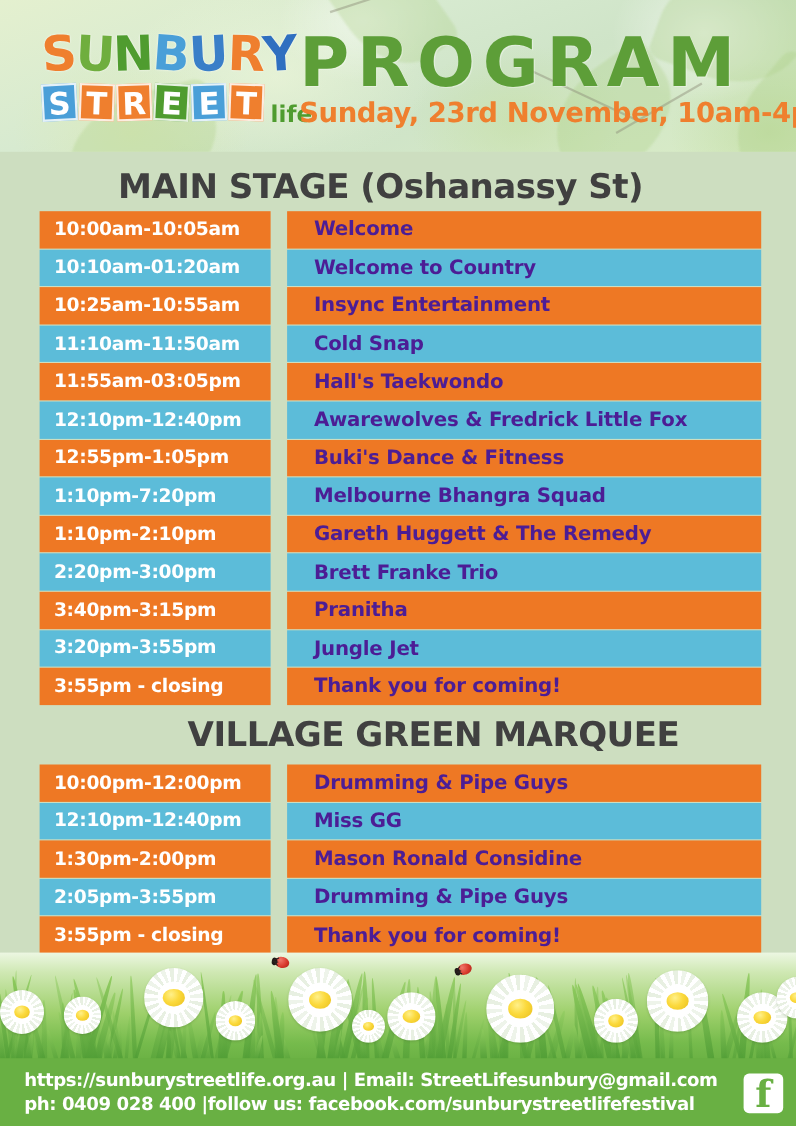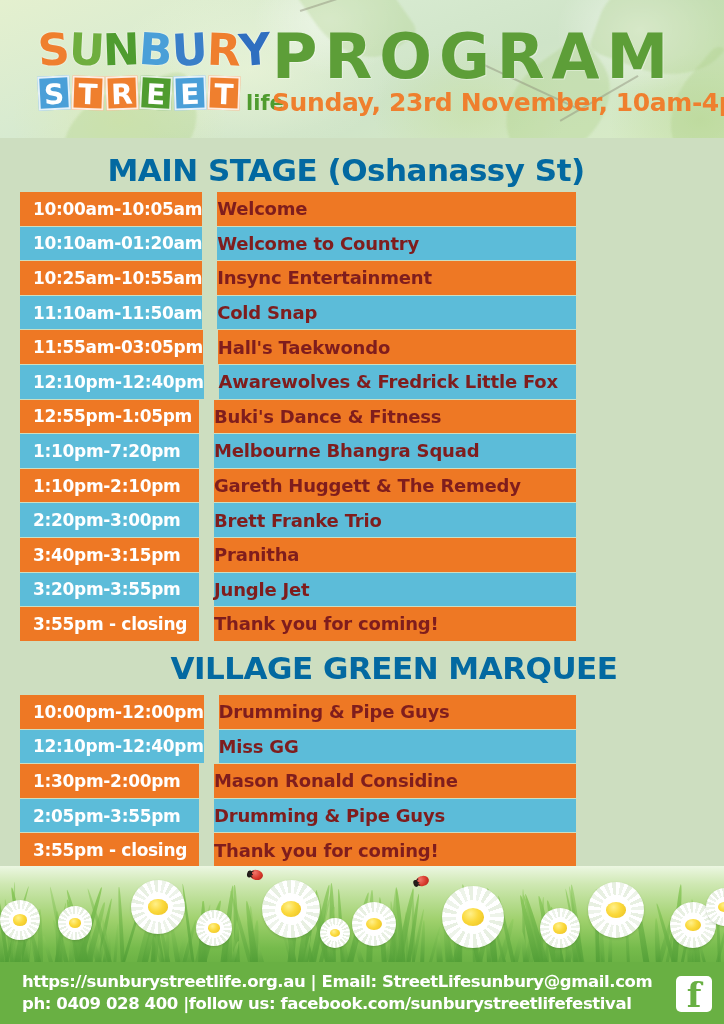--- a/index.html
+++ b/index.html
@@ -114,32 +114,32 @@
     white-space:nowrap;
   }
 
   
   .section-heading{
     position:absolute;
     width:692px;
     text-align:center;
     font-size:31px;
     font-weight:bold;
-    color:#0369a1;
+    color:#404040;
     font-family:"DejaVu Sans", sans-serif;
     letter-spacing:-0.5px;
   }
   #heading-main{ top:152px; }
   #heading-village{ top:650px;margin-left:48px; }
 
   
   .sched{
     position:absolute;
-    left:20px;
-    width:556px;
+    left:36px;
+    width:656px;
   }
   #table-main{ top:192px; }
   #table-village{ top:695px; }
 
   .row{
     display:flex;
     height:33.6px;
     margin-bottom:1px;
   }
   .cell-time{
@@ -150,27 +150,27 @@
     font-family:"DejaVu Sans", sans-serif;
     display:flex;
     align-items:center;
     padding-left:13px;
     letter-spacing:-0.3px;
     white-space:nowrap;
   }
   .cell-name{
     width:436px;
     margin-left:15px;
-    color:#7f1d1d;
+    color:#4c1d95;
     font-size:18px;
     font-weight:bold;
     font-family:"DejaVu Sans", sans-serif;
     display:flex;
     align-items:center;
-    padding-left:0;
+    padding-left:24px;
     letter-spacing:-0.2px;
     white-space:nowrap;
   }
   .odd .cell-time, .odd .cell-name{ background:#ee7824; }
   .even .cell-time, .even .cell-name{ background:#5cbcd9; }
 
   
   .grass{
     position:absolute;
     left:0; top:866px;

